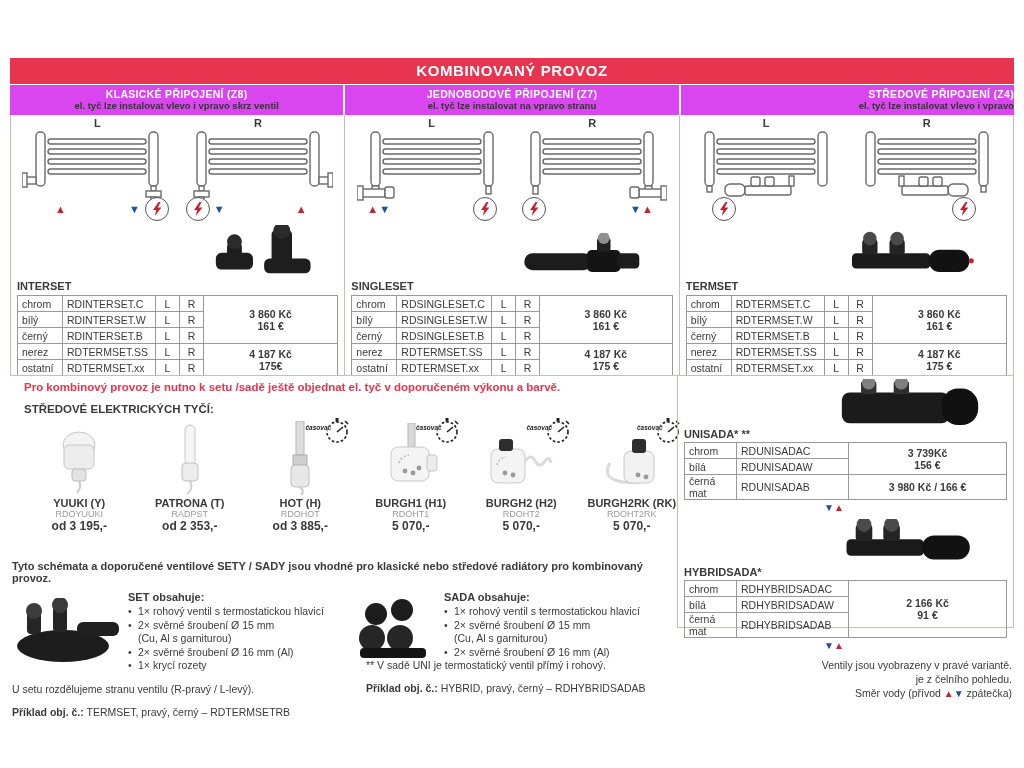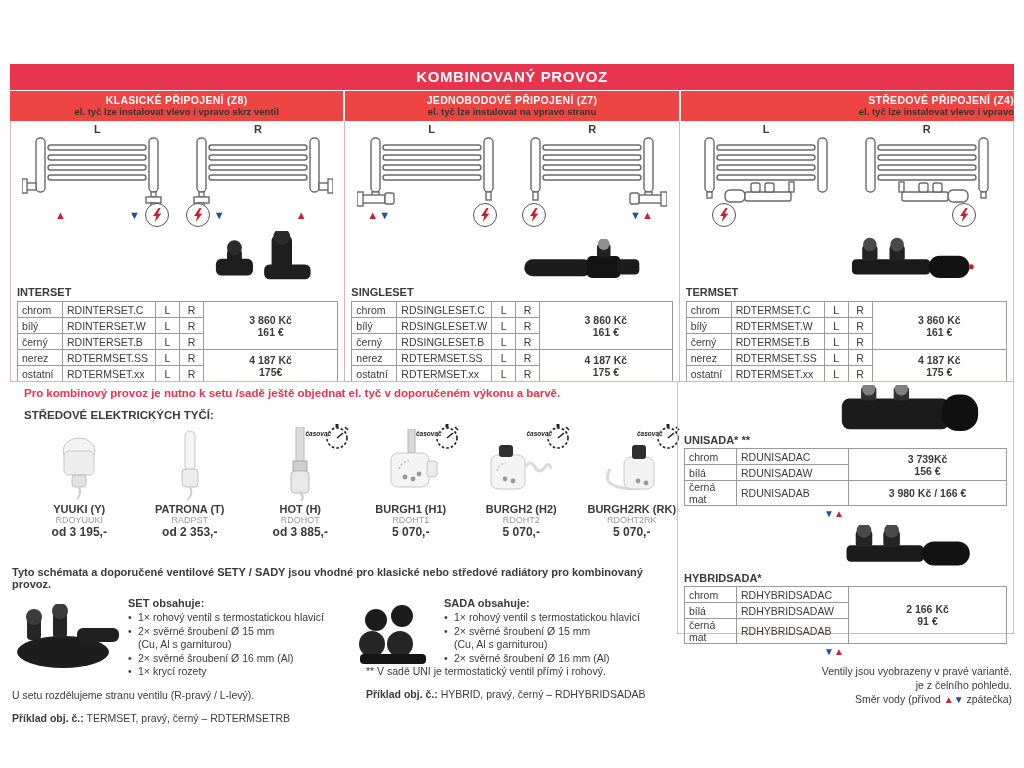--- a/index.html
+++ b/index.html
@@ -1,23 +1,23 @@
 <!DOCTYPE html>
 <html><head>
 <meta charset="utf-8">
 <style>
   * { margin:0; padding:0; box-sizing:border-box; }
   html,body { width:1024px; height:768px; background:#fff; overflow:hidden; }
   body { font-family:"Liberation Sans","DejaVu Sans",sans-serif; color:#3a3a3a; position:relative; }
-  .sheet { position:absolute; left:10px; top:58px; width:1004px; height:702px;margin-top:6px; }
+  .sheet { position:absolute; left:10px; top:58px; width:1004px; height:702px; }
 
   .titlebar { height:26px; background:#e8344f; color:#fff; font-weight:bold; font-size:15px;
               text-align:center; line-height:26px; letter-spacing:.6px; }
   .colheads { display:flex; height:30px; margin-top:1px; }
-  .colhead { flex:1; background:#ef4444; text-align:center; padding-top:3px; margin-right:2px; }
+  .colhead { flex:1; background:#d946ef; text-align:center; padding-top:3px; margin-right:2px; }
   .colhead:last-child { margin-right:0;text-align:right; }
   .ch-title { font-size:10.5px; font-weight:bold; color:#fff; letter-spacing:.3px; }
   .ch-sub { font-size:9.5px; font-weight:bold; color:#343434; }
 
   .topcols { position:absolute; top:57px; left:0; width:1004px; height:261px; display:flex;
              border:1px solid #d8b7b7; border-top:none; }
   .topcol { flex:1; position:relative; border-right:1px solid #d8b7b7; padding:2px 6px 0; overflow:hidden; }
   .topcol:last-child { border-right:none; }
 
   .diag { display:flex; height:106px; }

